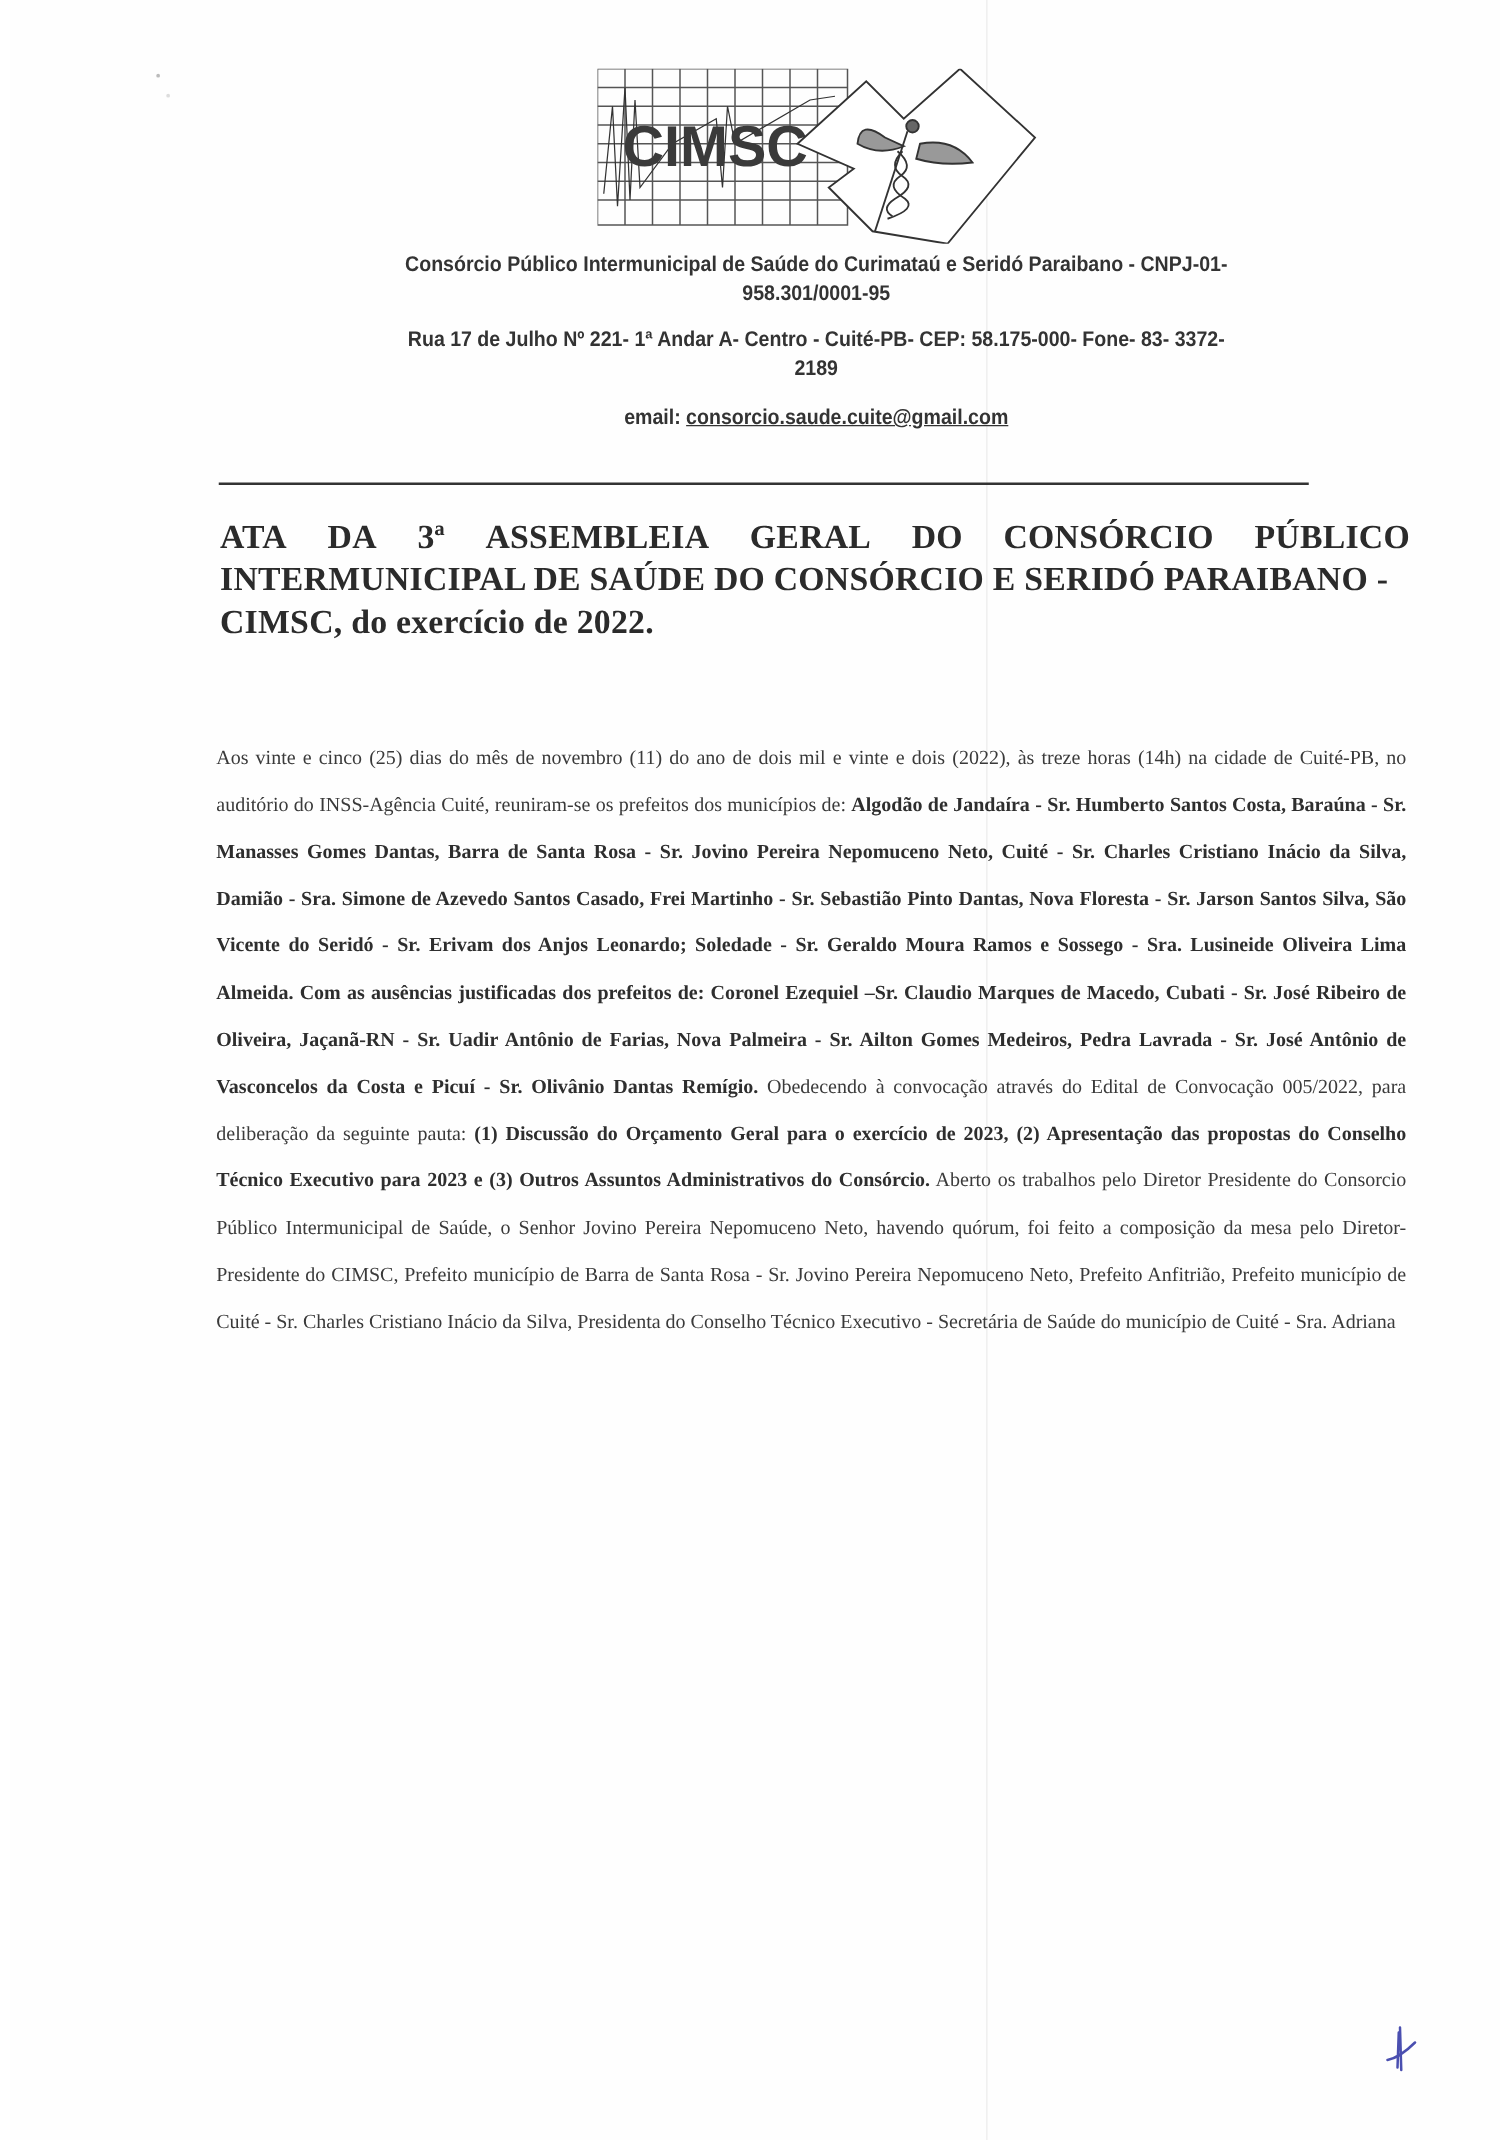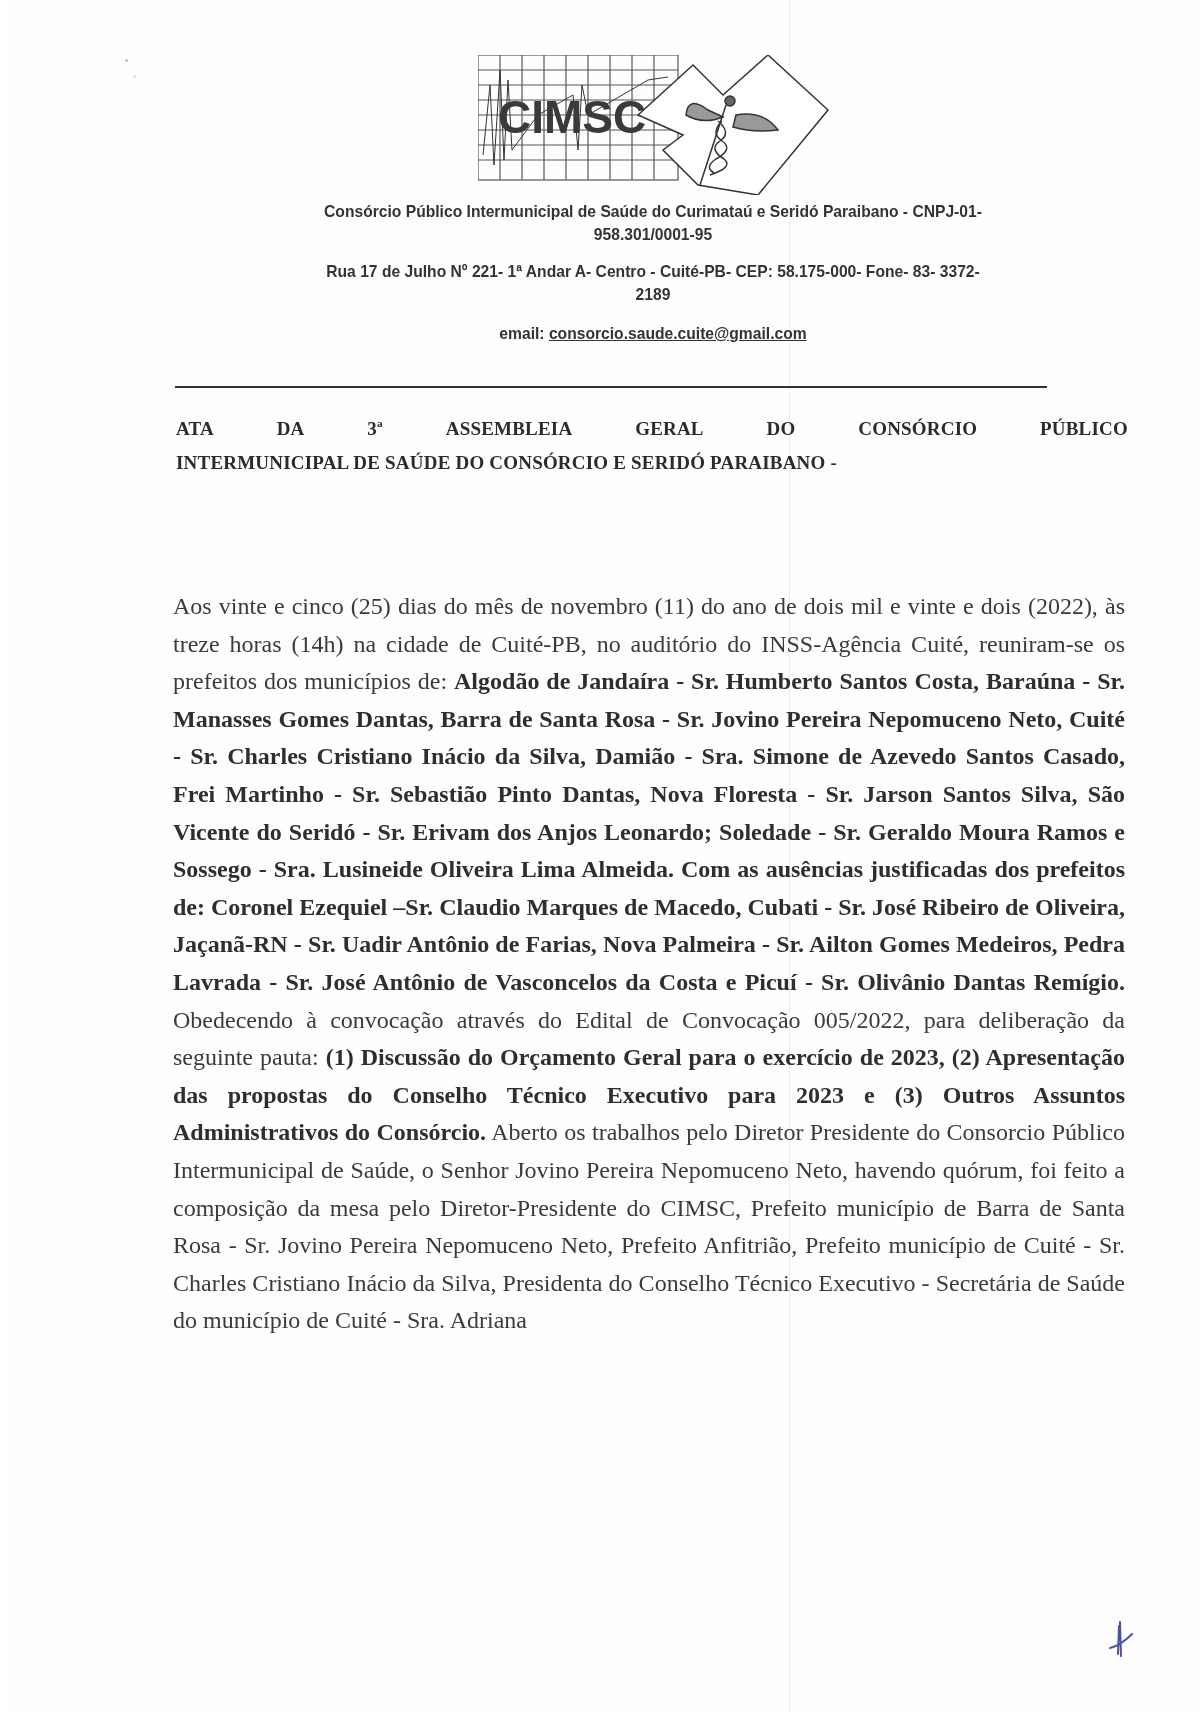--- a/index.html
+++ b/index.html
@@ -19,27 +19,27 @@
          color: #333; line-height: 23px; transform: scaleX(0.92); transform-origin: center; }
   .hdr1 { top: 200px; }
   .hdr2 { top: 260px; }
   .hdr3 { top: 322px; }
   .hdr3 .email { text-decoration: underline; }
 
   .rule { position: absolute; left: 167px; top: 386px; width: 872px; height: 2px; background: #333; }
 
   
   .title { position: absolute; left: 168px; top: 412px; width: 952px;
-           font-family: "Liberation Serif", serif; font-weight: bold; font-size: 19px;
+           font-family: "Liberation Serif", serif; font-weight: bold; font-size: 27px;
            line-height: 34px; color: #2b2b2b; text-align: justify; text-align-last: left; letter-spacing: 0.2px; }
   .title .line1 { display: flex; justify-content: space-between; }
 
   
   .body { position: absolute; left: 165px; top: 588px; width: 952px;
-          font-family: "Liberation Serif", serif; font-size: 24px; line-height: 37.6px;
+          font-family: "Liberation Serif", serif; font-size: 16px; line-height: 37.6px;
           color: #3a3a3a; text-align: justify; }
   .body b { color: #2e2e2e; }
 
   .initial { position: absolute; left: 1098px; top: 1618px; width: 30px; height: 45px; }
 </style>
 </head>
 <body>
 
 <div class="page">
   <div class="scanline"></div>
@@ -101,20 +101,21 @@
       <span>ATA</span>
       <span>DA</span>
       <span>3ª</span>
       <span>ASSEMBLEIA</span>
       <span>GERAL</span>
       <span>DO</span>
       <span>CONSÓRCIO</span>
       <span>PÚBLICO</span>
     </div>
     <div>INTERMUNICIPAL DE SAÚDE DO CONSÓRCIO E SERIDÓ PARAIBANO -</div>
+    <div>CIMSC, do exercício de 2022.</div>
   </div>
 
   <div class="body">
     <span>Aos vinte e cinco (25) dias do mês de novembro (11) do ano de dois mil e vinte e dois (2022), às treze horas (14h) na cidade de Cuité-PB, no auditório do INSS-Agência Cuité, reuniram-se os prefeitos dos municípios de: </span><b>Algodão de Jandaíra - Sr. Humberto Santos Costa, Baraúna - Sr. Manasses Gomes Dantas, Barra de Santa Rosa - Sr. Jovino Pereira Nepomuceno Neto, Cuité - Sr. Charles Cristiano Inácio da Silva, Damião - Sra. Simone de Azevedo Santos Casado, Frei Martinho - Sr. Sebastião Pinto Dantas, Nova Floresta - Sr. Jarson Santos Silva, São Vicente do Seridó - Sr. Erivam dos Anjos Leonardo; Soledade - Sr. Geraldo Moura Ramos e Sossego - Sra. Lusineide Oliveira Lima Almeida. Com as ausências justificadas dos prefeitos de: Coronel Ezequiel –Sr. Claudio Marques de Macedo, Cubati - Sr. José Ribeiro de Oliveira, Jaçanã-RN - Sr. Uadir Antônio de Farias, Nova Palmeira - Sr. Ailton Gomes Medeiros, Pedra Lavrada - Sr. José Antônio de Vasconcelos da Costa e Picuí - Sr. Olivânio Dantas Remígio.</b><span> Obedecendo à convocação através do Edital de Convocação 005/2022, para deliberação da seguinte pauta: </span><b>(1) Discussão do Orçamento Geral para o exercício de 2023, (2) Apresentação das propostas do Conselho Técnico Executivo para 2023 e (3) Outros Assuntos Administrativos do Consórcio.</b><span> Aberto os trabalhos pelo Diretor Presidente do Consorcio Público Intermunicipal de Saúde, o Senhor Jovino Pereira Nepomuceno Neto, havendo quórum, foi feito a composição da mesa pelo Diretor-Presidente do CIMSC, Prefeito município de Barra de Santa Rosa - Sr. Jovino Pereira Nepomuceno Neto, Prefeito Anfitrião, Prefeito município de Cuité - Sr. Charles Cristiano Inácio da Silva, Presidenta do Conselho Técnico Executivo - Secretária de Saúde do município de Cuité - Sra. Adriana</span>
   </div>
 
   <div class="initial">
     <svg viewBox="0 0 30 45" width="30" height="45" xmlns="http://www.w3.org/2000/svg">
       <path d="M14 4 L15 38 M13 8 L12 36 M4 30 Q14 28 26 16" stroke="#4a4fb0" stroke-width="2" fill="none" stroke-linecap="round"></path>
     </svg>

